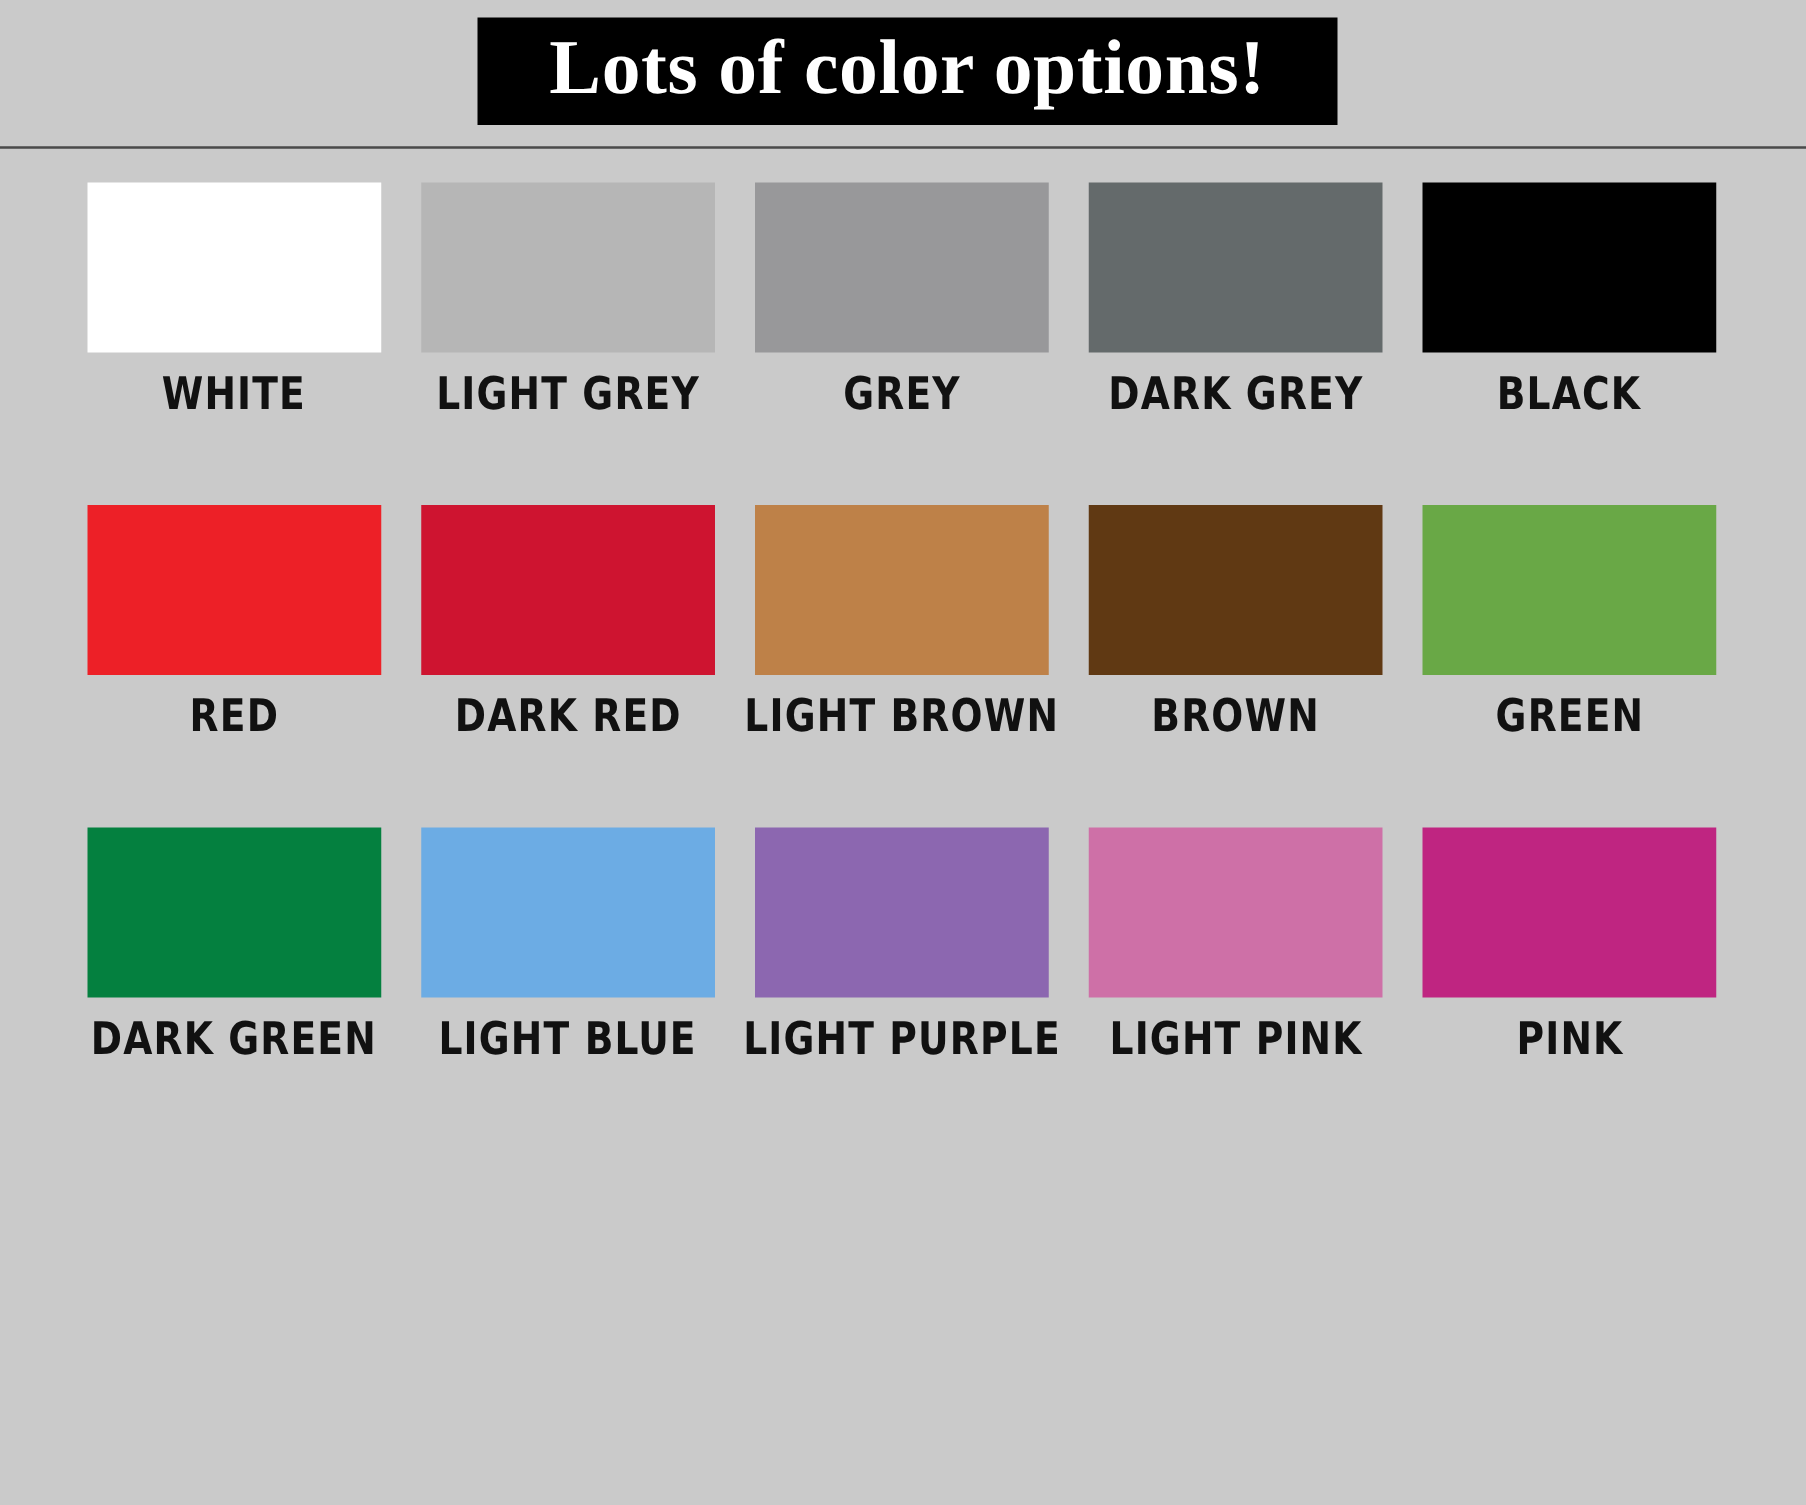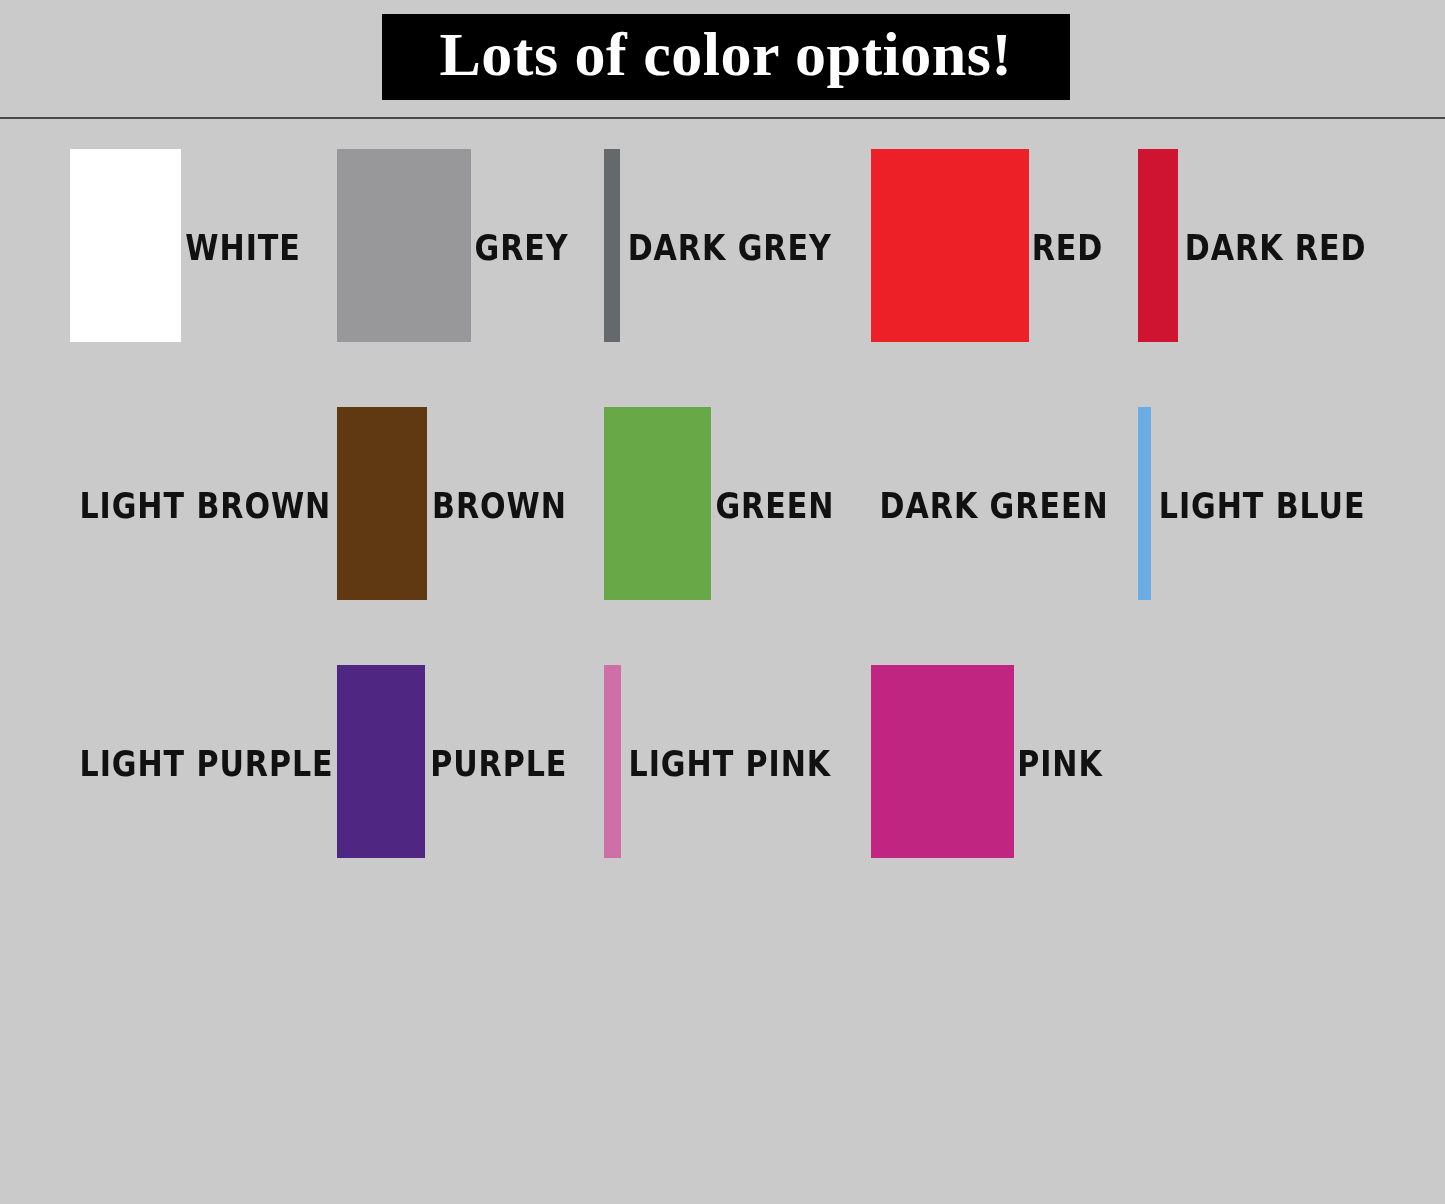--- a/index.html
+++ b/index.html
@@ -70,21 +70,21 @@
     display: grid;
     grid-template-columns: repeat(5, 235px);
     grid-template-rows: repeat(4, 258px);
     column-gap: 32px;
     row-gap: 0px;
   }
   .swatch-cell {
     width: 235px;
     height: 198px;
     display: flex;
-    flex-direction: row;
+    flex-direction: column;
     align-items: center;
   }
   .swatch-chip {
     width: 235px;
     height: 193px;
     display: block;
   }
   .swatch-label {
     margin-top: 6px;
     color: #111111;
@@ -110,26 +110,34 @@
     </div>
   </div>
   <div class="header-rule"></div>
 
   <div class="swatch-grid">
       <div class="swatch-cell">
         <div class="swatch-chip" style="background: rgb(255, 255, 255);"></div>
         <div class="swatch-label">WHITE</div>
       </div>
       <div class="swatch-cell">
+        <div class="swatch-chip" style="background: rgb(182, 182, 182);"></div>
+        <div class="swatch-label">LIGHT GREY</div>
+      </div>
+      <div class="swatch-cell">
         <div class="swatch-chip" style="background: rgb(152, 152, 154);"></div>
         <div class="swatch-label">GREY</div>
       </div>
       <div class="swatch-cell">
         <div class="swatch-chip" style="background: rgb(100, 106, 107);"></div>
         <div class="swatch-label">DARK GREY</div>
+      </div>
+      <div class="swatch-cell">
+        <div class="swatch-chip" style="background: rgb(0, 0, 0);"></div>
+        <div class="swatch-label">BLACK</div>
       </div>
       <div class="swatch-cell">
         <div class="swatch-chip" style="background: rgb(237, 32, 39);"></div>
         <div class="swatch-label">RED</div>
       </div>
       <div class="swatch-cell">
         <div class="swatch-chip" style="background: rgb(206, 20, 48);"></div>
         <div class="swatch-label">DARK RED</div>
       </div>
       <div class="swatch-cell">
@@ -150,24 +158,20 @@
       </div>
       <div class="swatch-cell">
         <div class="swatch-chip" style="background: rgb(108, 172, 228);"></div>
         <div class="swatch-label">LIGHT BLUE</div>
       </div>
       <div class="swatch-cell">
         <div class="swatch-chip" style="background: rgb(140, 103, 176);"></div>
         <div class="swatch-label">LIGHT PURPLE</div>
       </div>
       <div class="swatch-cell">
-        <div class="swatch-chip" style="background: rgb(79, 38, 130);"></div>
-        <div class="swatch-label">PURPLE</div>
-      </div>
-      <div class="swatch-cell">
         <div class="swatch-chip" style="background: rgb(206, 112, 167);"></div>
         <div class="swatch-label">LIGHT PINK</div>
       </div>
       <div class="swatch-cell">
         <div class="swatch-chip" style="background: rgb(191, 37, 129);"></div>
         <div class="swatch-label">PINK</div>
       </div>
     </div>
 
 </div>

